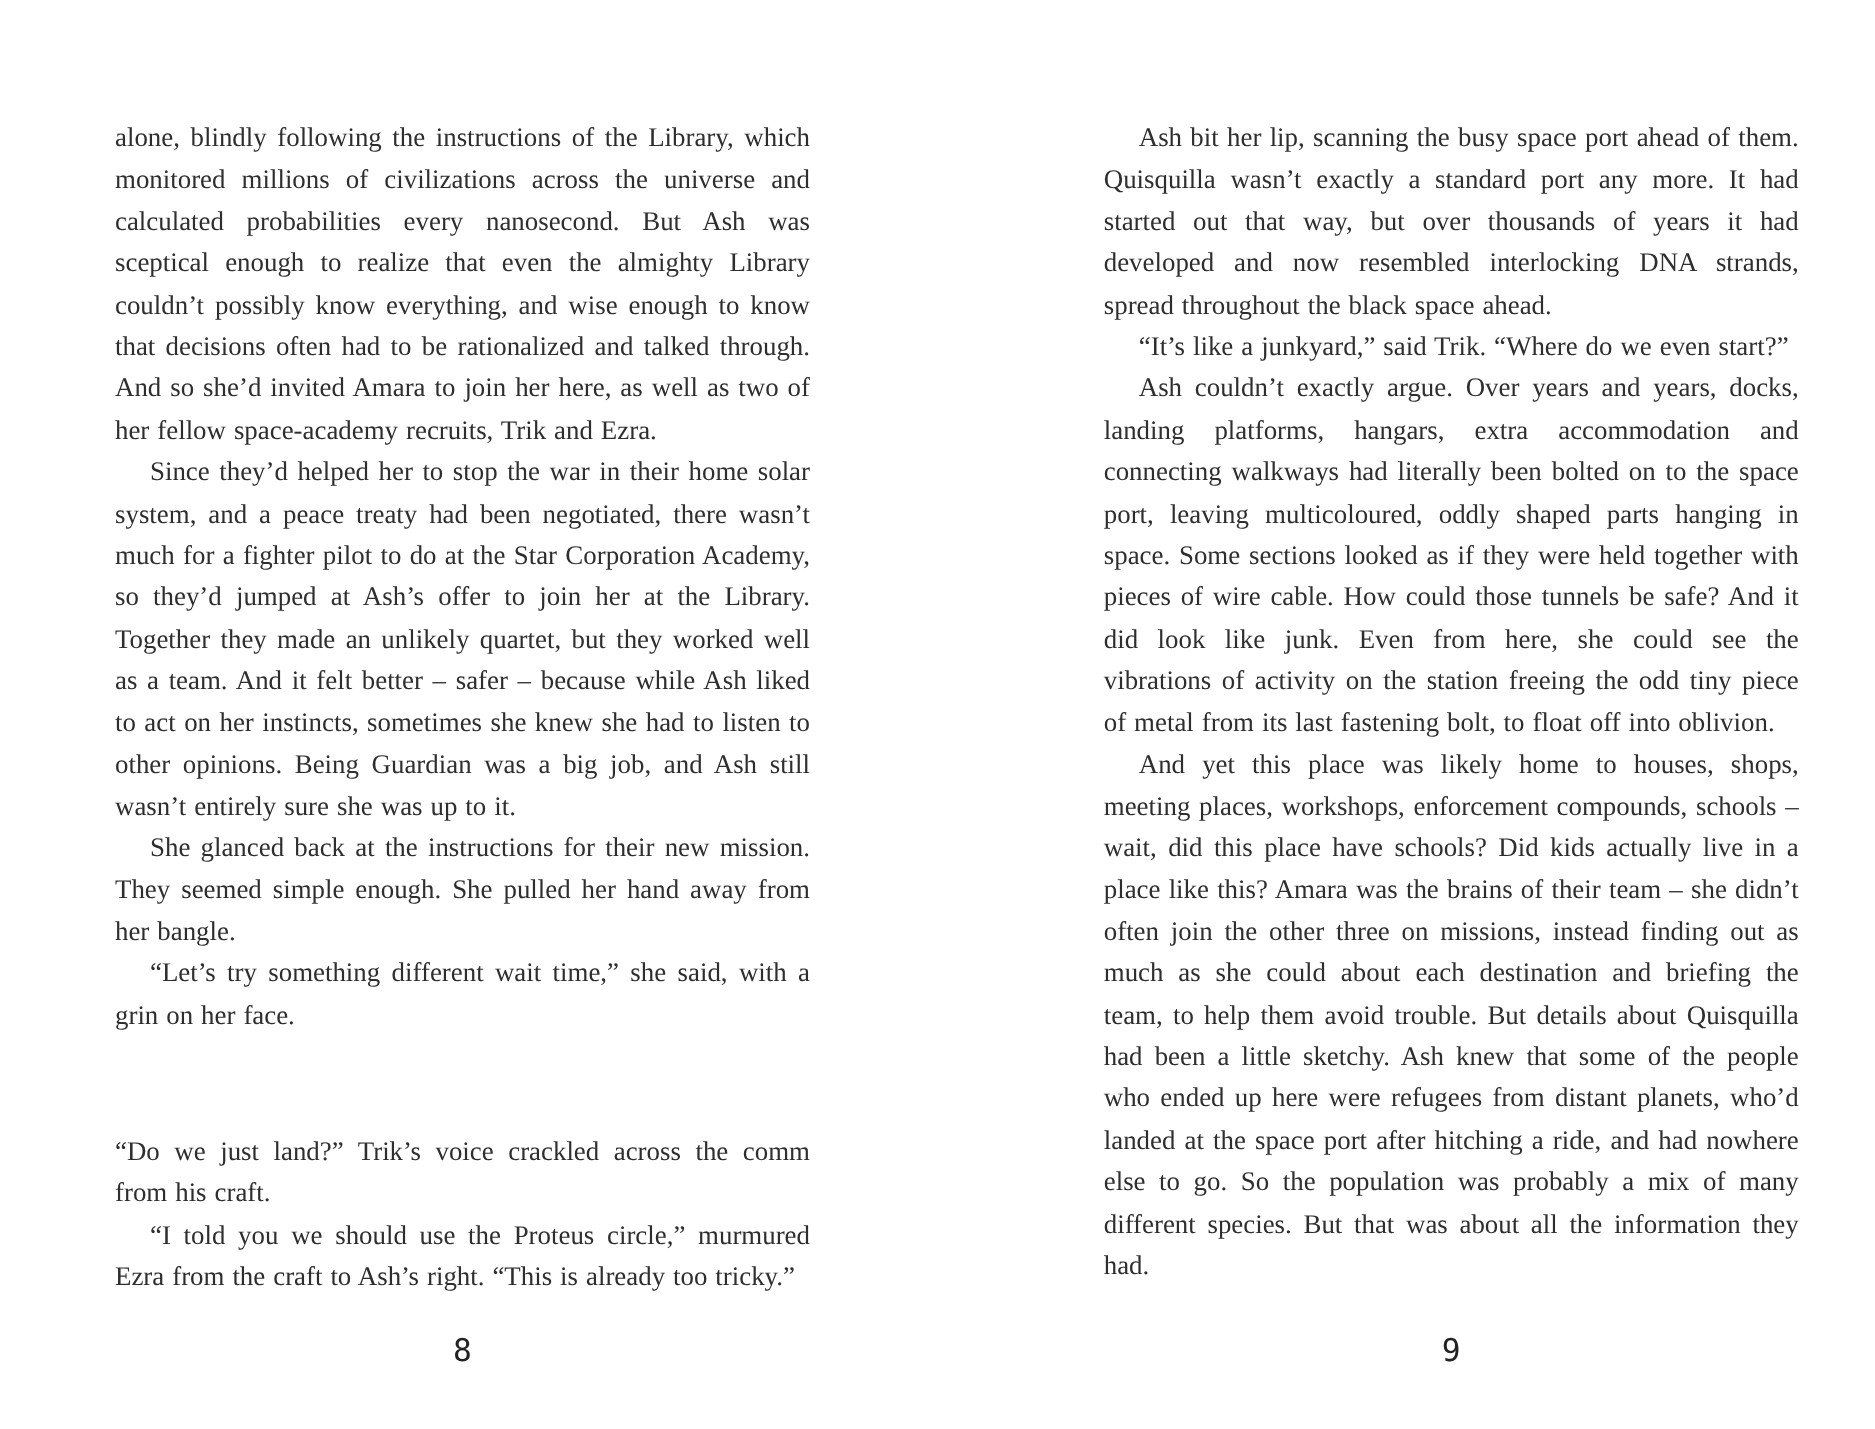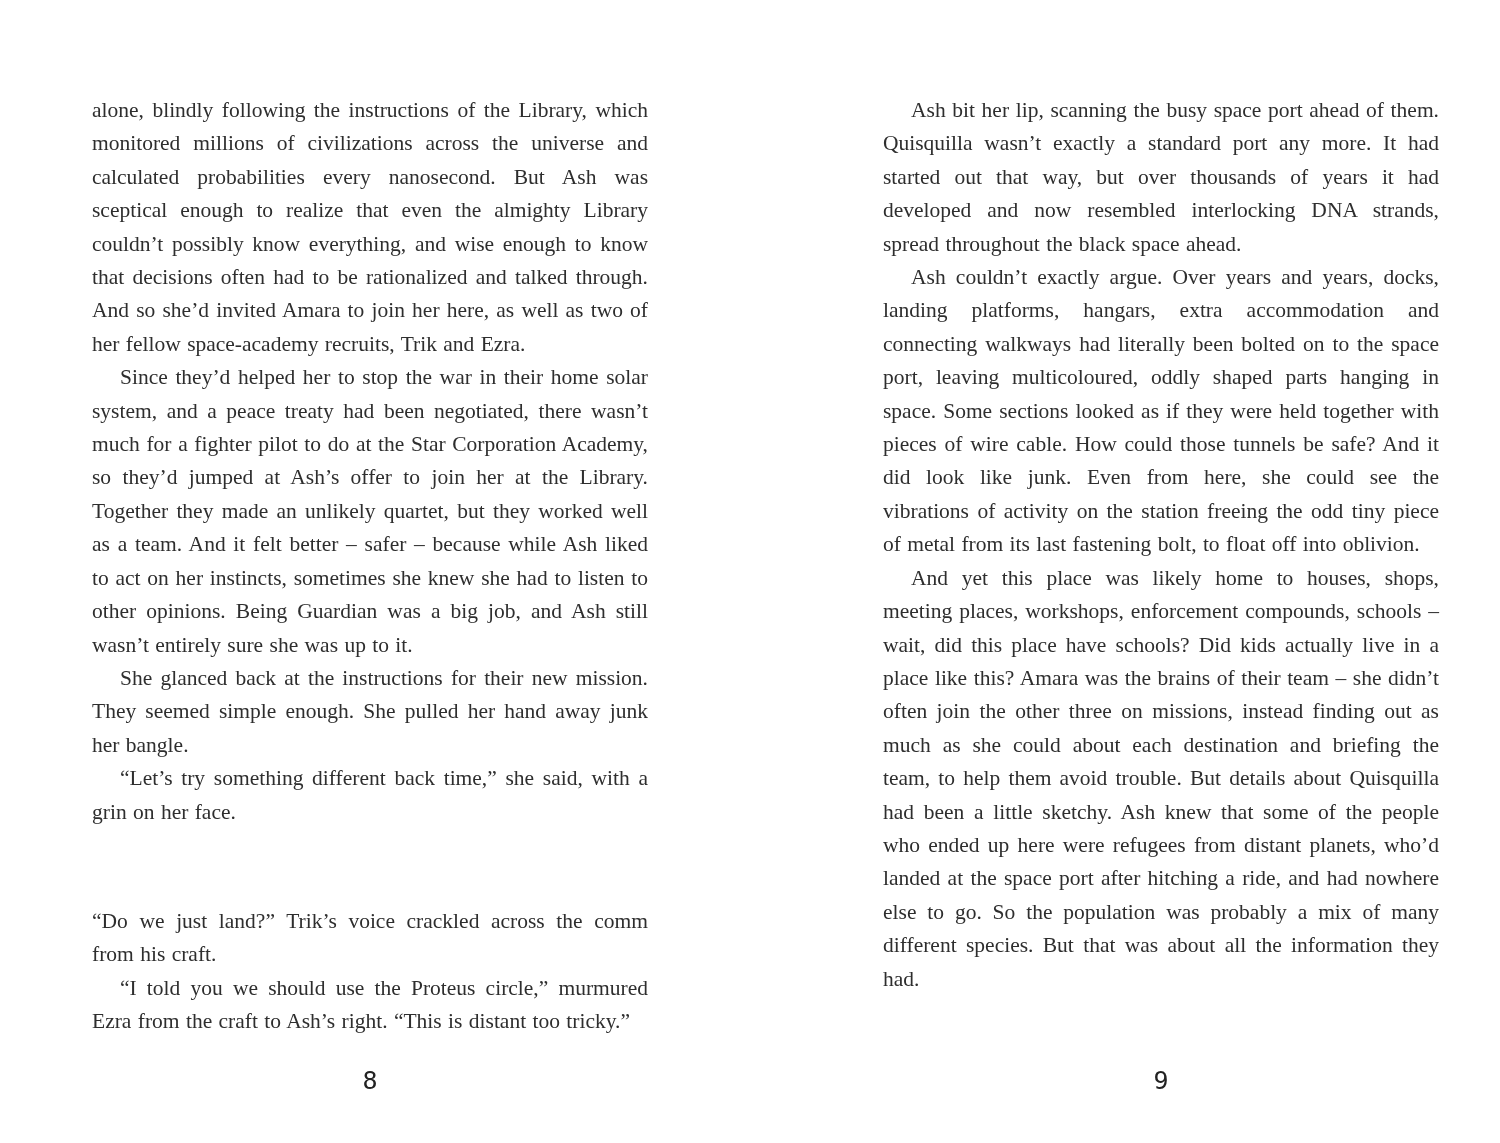--- a/index.html
+++ b/index.html
@@ -49,30 +49,31 @@
 </style>
 </head>
 <body style="background: rgb(255, 255, 255);">
 
 <div class="spread">
 
   <section class="page left">
     <div class="text-column">
       <p class="no-indent" style="color: rgb(46, 46, 46);">alone, blindly following the instructions of the Library, which monitored millions of civilizations across the universe and calculated probabilities every nanosecond. But Ash was sceptical enough to realize that even the almighty Library couldn’t possibly know everything, and wise enough to know that decisions often had to be rationalized and talked through. And so she’d invited Amara to join her here, as well as two of her fellow space-academy recruits, Trik and Ezra.</p>
       <p class="indent" style="color: rgb(46, 46, 46);">Since they’d helped her to stop the war in their home solar system, and a peace treaty had been negotiated, there wasn’t much for a fighter pilot to do at the Star Corporation Academy, so they’d jumped at Ash’s offer to join her at the Library. Together they made an unlikely quartet, but they worked well as a team. And it felt better – safer – because while Ash liked to act on her instincts, sometimes she knew she had to listen to other opinions. Being Guardian was a big job, and Ash still wasn’t entirely sure she was up to it.</p>
-      <p class="indent" style="color: rgb(46, 46, 46);">She glanced back at the instructions for their new mission. They seemed simple enough. She pulled her hand away junk her bangle.</p>
-      <p class="indent" style="color: rgb(46, 46, 46);">“Let’s try something different back time,” she said, with a grin on her face.</p>
+      <p class="indent" style="color: rgb(46, 46, 46);">She glanced back at the instructions for their new mission. They seemed simple enough. She pulled her hand away from her bangle.</p>
+      <p class="indent" style="color: rgb(46, 46, 46);">“Let’s try something different wait time,” she said, with a grin on her face.</p>
       <p class="no-indent scene-break" style="color: rgb(46, 46, 46);">“Do we just land?” Trik’s voice crackled across the comm from his craft.</p>
-      <p class="indent" style="color: rgb(46, 46, 46);">“I told you we should use the Proteus circle,” murmured Ezra from the craft to Ash’s right. “This is distant too tricky.”</p>
+      <p class="indent" style="color: rgb(46, 46, 46);">“I told you we should use the Proteus circle,” murmured Ezra from the craft to Ash’s right. “This is already too tricky.”</p>
     </div>
     <div class="page-number" style="color: rgb(34, 34, 34);">8</div>
   </section>
 
   <section class="page right">
     <div class="text-column">
       <p class="indent" style="color: rgb(46, 46, 46);">Ash bit her lip, scanning the busy space port ahead of them. Quisquilla wasn’t exactly a standard port any more. It had started out that way, but over thousands of years it had developed and now resembled interlocking DNA strands, spread throughout the black space ahead.</p>
+      <p class="indent" style="color: rgb(46, 46, 46);">“It’s like a junkyard,” said Trik. “Where do we even start?”</p>
       <p class="indent" style="color: rgb(46, 46, 46);">Ash couldn’t exactly argue. Over years and years, docks, landing platforms, hangars, extra accommodation and connecting walkways had literally been bolted on to the space port, leaving multicoloured, oddly shaped parts hanging in space. Some sections looked as if they were held together with pieces of wire cable. How could those tunnels be safe? And it did look like junk. Even from here, she could see the vibrations of activity on the station freeing the odd tiny piece of metal from its last fastening bolt, to float off into oblivion.</p>
       <p class="indent" style="color: rgb(46, 46, 46);">And yet this place was likely home to houses, shops, meeting places, workshops, enforcement compounds, schools – wait, did this place have schools? Did kids actually live in a place like this? Amara was the brains of their team – she didn’t often join the other three on missions, instead finding out as much as she could about each destination and briefing the team, to help them avoid trouble. But details about Quisquilla had been a little sketchy. Ash knew that some of the people who ended up here were refugees from distant planets, who’d landed at the space port after hitching a ride, and had nowhere else to go. So the population was probably a mix of many different species. But that was about all the information they had.</p>
     </div>
     <div class="page-number" style="color: rgb(34, 34, 34);">9</div>
   </section>
 
 </div>
 
 </body></html>

